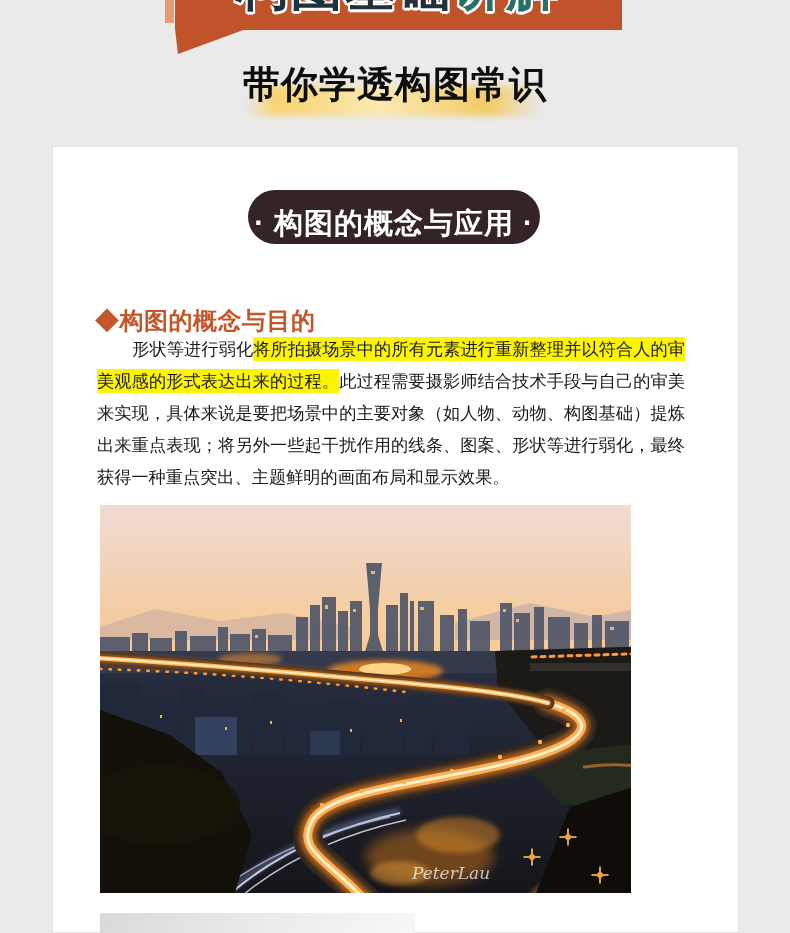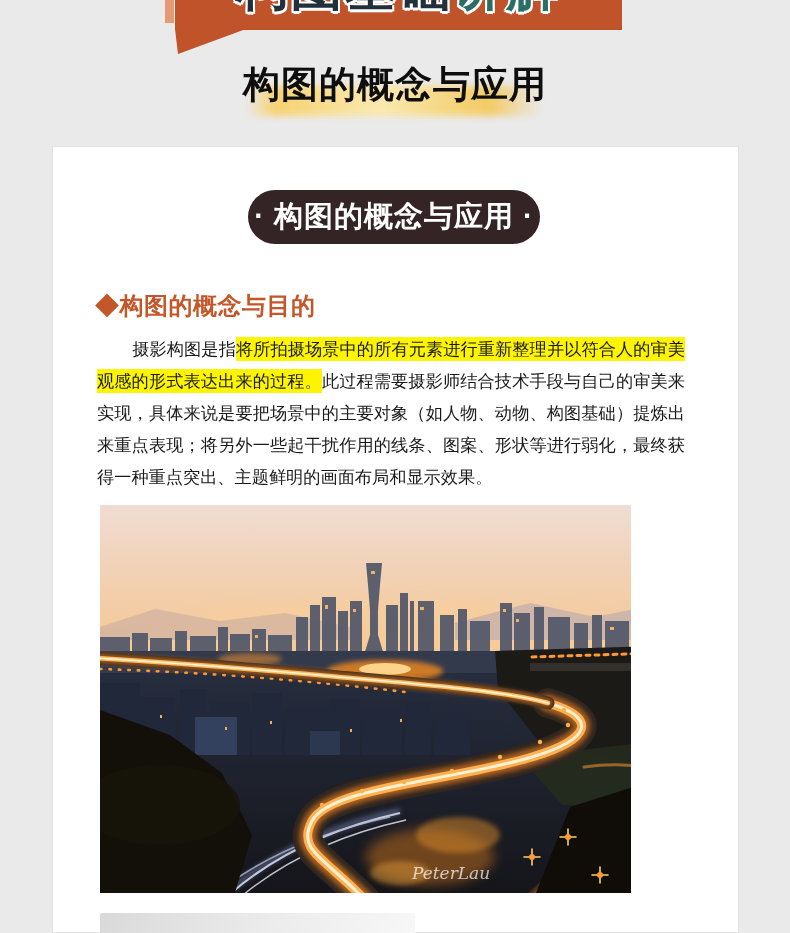--- a/index.html
+++ b/index.html
@@ -33,26 +33,26 @@
   }
   
   .card {
     position:absolute; left:52px; top:146px; width:687px; height:787px;
     background:#ffffff; border:1px solid #e2e2e2;
   }
   
   .badge {
     position:absolute; left:248px; top:190px; width:292px; height:54px;
     background:#342425; border-radius:28px;
-    display:flex; align-items:center; justify-content:center;
+    display:flex; align-items:flex-end; justify-content:center;
     color:#ffffff; font-size:29px; font-weight:bold; letter-spacing:1px; white-space:nowrap;
   }
   
   .section-heading {
-    position:absolute; left:95px; top:290px;
+    position:absolute; left:95px; top:305px;
     font-size:24px; font-weight:bold; color:#c4572a; letter-spacing:0.5px;
   }
   
   .paragraph {
     position:absolute; left:97px; top:333px; width:588px;
     font-size:17.2px; line-height:32px; color:#191919;
     text-align:justify; text-indent:2.05em;
   }
   .paragraph .hl { background:#fdf402; padding:2px 0; }
   
@@ -71,31 +71,31 @@
 <div id="page">
 
   <div class="banner-accent-strip"></div>
   <div class="banner"></div>
   <svg class="banner-tail" viewBox="0 0 80 27">
     <polygon points="0,0 71,0 3,25" fill="#c0532a"></polygon>
   </svg>
   <div class="banner-title"><span>构图基础</span><span class="accent">讲解</span></div>
 
   <div class="subtitle-glow"></div>
-  <div class="subtitle">构图的概念与应用</div>
+  <div class="subtitle">带你学透构图常识</div>
 
   <div class="card"></div>
 
   <div class="badge">
     <span>· 构图的概念与应用 ·</span>
   </div>
 
   <div class="section-heading">◆构图的概念与目的</div>
 
-  <div class="paragraph"><span>摄影构图是指</span><span class="hl">将所拍摄场景中的所有元素进行重新整理并以符合人的审美观感的形式表达出来的过程。</span><span>此过程需要摄影师结合技术手段与自己的审美来实现，具体来说是要把场景中的主要对象（如人物、动物、构图基础）提炼出来重点表现；将另外一些起干扰作用的线条、图案、形状等进行弱化，最终获得一种重点突出、主题鲜明的画面布局和显示效果。</span></div>
+  <div class="paragraph"><span>形状等进行弱化</span><span class="hl">将所拍摄场景中的所有元素进行重新整理并以符合人的审美观感的形式表达出来的过程。</span><span>此过程需要摄影师结合技术手段与自己的审美来实现，具体来说是要把场景中的主要对象（如人物、动物、构图基础）提炼出来重点表现；将另外一些起干扰作用的线条、图案、形状等进行弱化，最终获得一种重点突出、主题鲜明的画面布局和显示效果。</span></div>
 
   <div class="photo">
     <svg viewBox="0 0 590 388" preserveAspectRatio="none">
       <defs>
         <linearGradient id="sky" x1="0" y1="0" x2="0" y2="1">
           <stop offset="0" stop-color="#f0dcd3"></stop>
           <stop offset="0.45" stop-color="#f2cfae"></stop>
           <stop offset="0.78" stop-color="#f6c893"></stop>
           <stop offset="1" stop-color="#f0bd88"></stop>
         </linearGradient>

